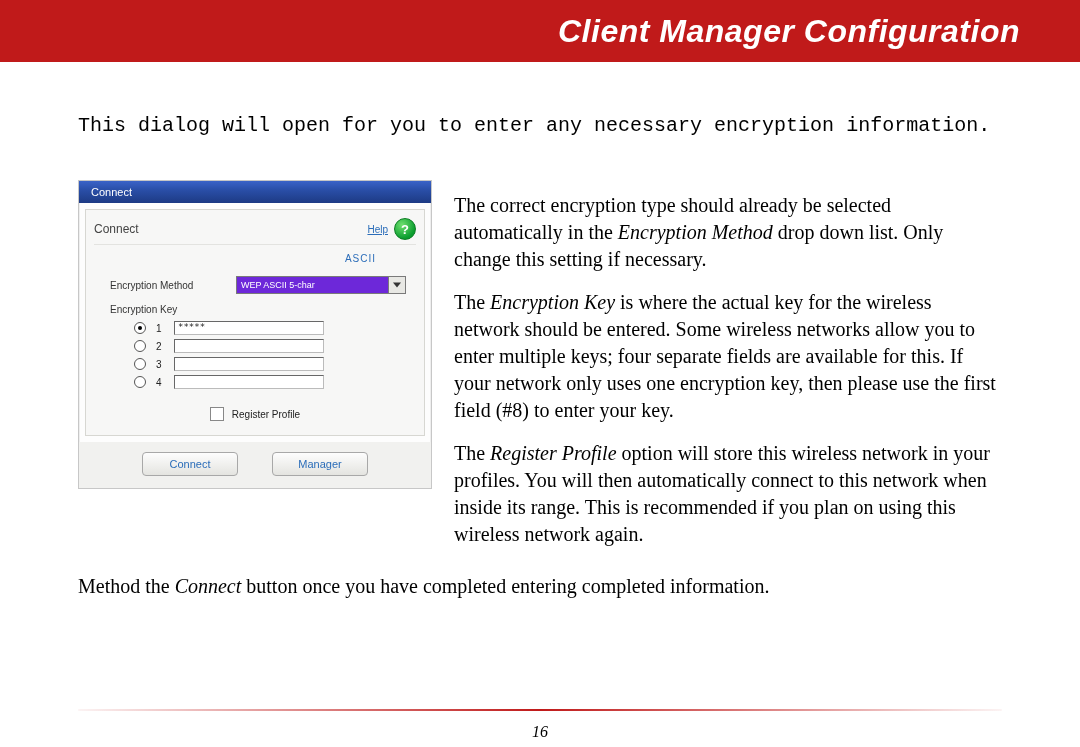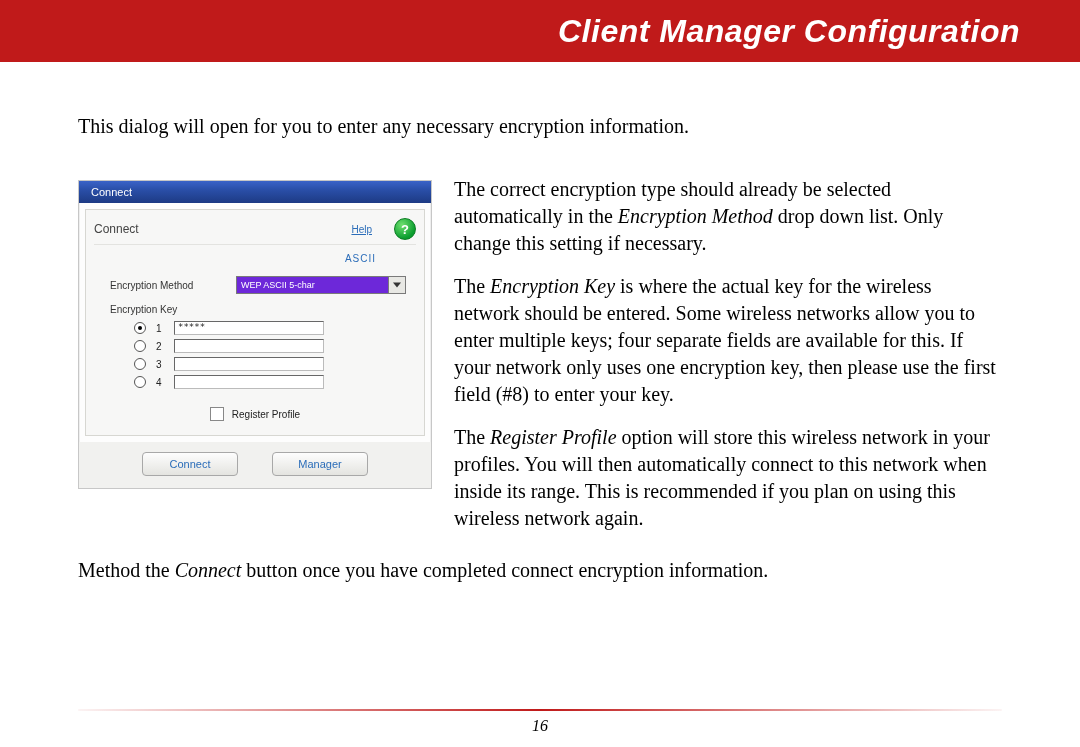--- a/index.html
+++ b/index.html
@@ -30,33 +30,34 @@
     font-size: 32px;
     letter-spacing: 0.5px;
   }
   .content {
     padding: 50px 78px 0 78px;
   }
   .intro-text {
     font-size: 20px;
     line-height: 1.4;
     margin-bottom: 40px;
+    font-family: Liberation Mono, monospace;
   }
   .row {
     display: flex;
     align-items: flex-start;
     gap: 22px;
   }
   .right-col {
     flex: 1;
     font-size: 20px;
     line-height: 1.35;
     margin-top: -4px;
   }
-  .right-col p { margin: 0 0 16px 0; font-family: Liberation Serif, serif; }
+  .right-col p { margin: 16px 0 16px 0; font-family: Liberation Serif, serif; }
   .ital { font-style: italic; }
   .after-text {
     font-size: 20px;
     line-height: 1.4;
     margin-top: 8px;
   }
 
   
   .dialog-wrap {
     width: 352px;
@@ -91,21 +92,21 @@
     border-bottom: 1px solid #e3e3e0;
     margin-bottom: 8px;
   }
   .panel-top-left {
     font-size: 12px;
     color: #444;
   }
   .panel-top-right {
     display: flex;
     align-items: center;
-    gap: 22px;
+    gap: 6px;
   }
   .help-text {
     color: #2b6db9;
     font-size: 10px;
     text-decoration: underline;
   }
   .help-icon {
     width: 20px; height: 20px;
     border-radius: 50%;
     background: radial-gradient(circle at 35% 30%, #6fe06f, #0a9d2e 70%);
@@ -239,21 +240,21 @@
     position: absolute;
     left: 78px; right: 78px;
     bottom: 36px;
     height: 2px;
     background: linear-gradient(to right, rgba(192,26,26,0.05), #c01a1a 50%, rgba(192,26,26,0.05));
     border-radius: 2px;
   }
   .page-num {
     position: absolute;
     left: 0; right: 0;
-    bottom: 12px;
+    bottom: 6px;
     text-align: center;
     font-style: italic;
     font-size: 16px;
   }
 </style>
 </head>
 <body>
 
 <div class="header-bar">
   <span class="header-title">Client Manager Configuration</span>
@@ -333,18 +334,18 @@
       <p>
         <span>The </span><span class="ital">Encryption Key</span><span> is where the actual key for the wireless network should be entered.  Some wireless networks allow you to enter multiple keys; four separate fields are available for this.  If your network only uses one encryption key, then please use the first field (#8) to enter your key.</span>
       </p>
       <p>
         <span>The </span><span class="ital">Register Profile</span><span> option will store this wireless network in your profiles.  You will then automatically connect to this network when inside its range.  This is recommended if you plan on using this wireless network again.</span>
       </p>
     </div>
   </div>
 
   <div class="after-text">
-    <span>Method the </span><span class="ital">Connect</span><span> button once you have completed connect encryption information.</span>
+    <span>Method the </span><span class="ital">Connect</span><span> button once you have completed entering completed information.</span>
   </div>
 </div>
 
 <div class="footer-line"></div>
 <div class="page-num">16</div>
 
 </body></html>

